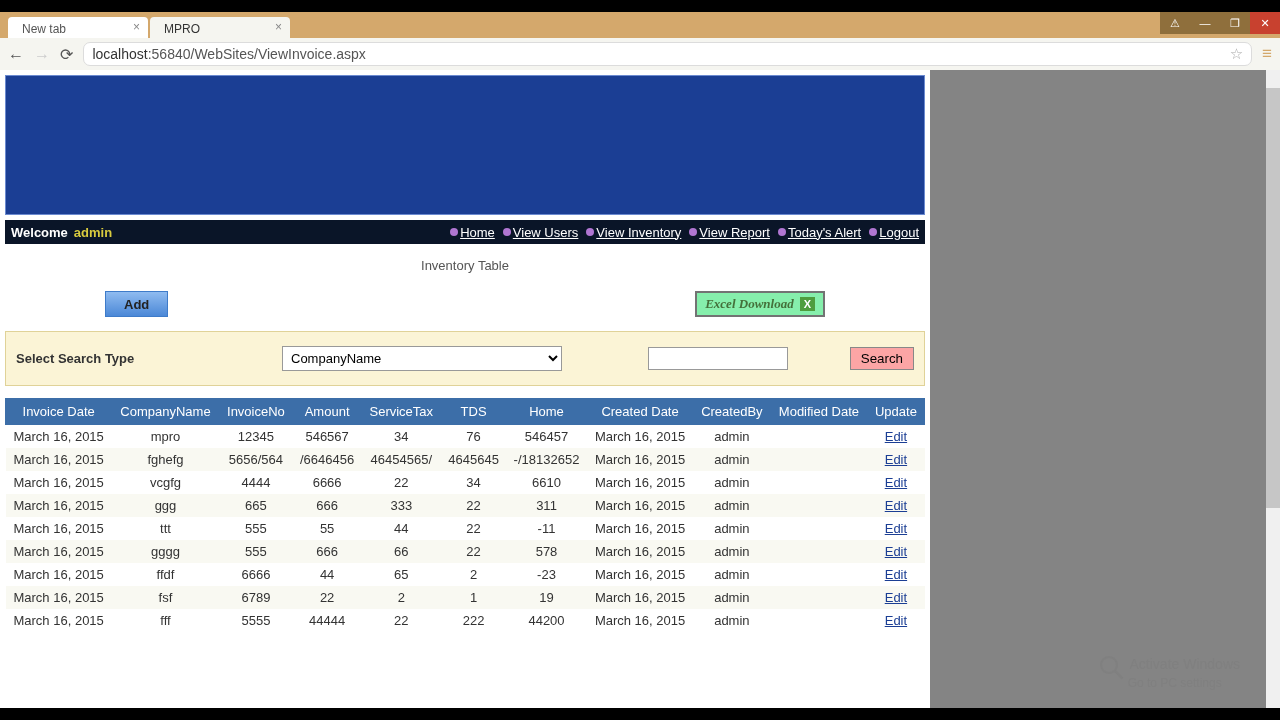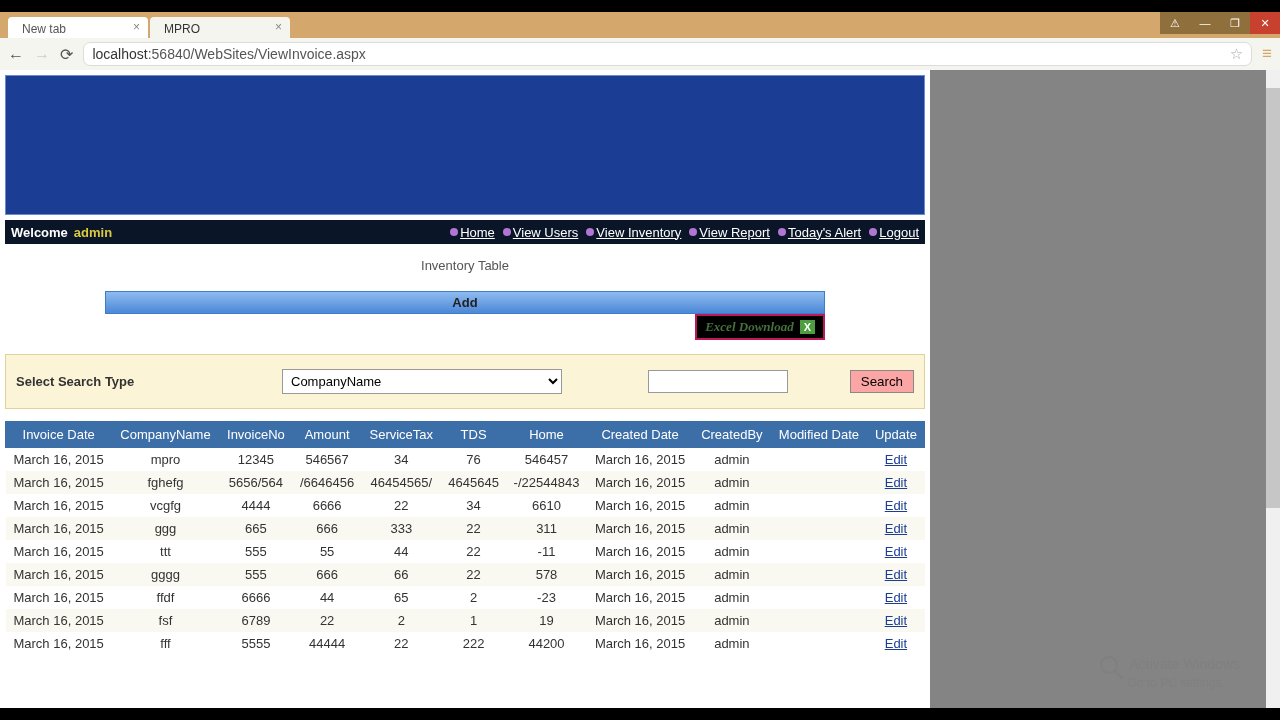--- a/index.html
+++ b/index.html
@@ -119,34 +119,34 @@
   margin: 0 5px;
   font-size: 13px;
 }
 .welcome { color: #fff; font-weight: bold; margin-right: 6px; }
 .username { color: #d9cb3f; font-weight: bold; }
 .menu-links { margin-left: auto; display: flex; gap: 8px; }
 .menu-link { color: #fff; text-decoration: underline; cursor: pointer; display: flex; align-items: center; gap: 2px; }
 .bullet { width: 8px; height: 8px; border-radius: 50%; background: #b076d2; display: inline-block; }
 .content { padding: 14px 5px; }
 .page-title { text-align: center; font-size: 13px; color: #555; margin-bottom: 18px; }
-.toolbar { display: flex; padding: 0 100px 14px 100px; flex-direction: column; }
+.toolbar { display: flex; padding: 0 100px 14px 100px; }
 .add-btn {
   background: linear-gradient(#8fbbf0, #4b88d7);
   border: 1px solid #3e7bc9;
   padding: 3px 18px;
   font-weight: bold;
   color: #222;
   cursor: pointer;
   font-size: 13px;
 }
 .excel-btn {
   margin-left: auto;
-  background: #000000;
-  border: 2px solid #be185d;
+  background: #86efac;
+  border: 2px solid #737373;
   padding: 3px 8px;
   font-weight: bold;
   font-style: italic;
   color: #44703a;
   cursor: pointer;
   font-family: Georgia, serif;
   font-size: 13px;
   display: flex;
   align-items: center;
   gap: 6px;
@@ -360,21 +360,21 @@
               <td></td>
               <td><span class="edit-link">Edit</span></td>
             </tr>
             <tr>
               <td>March 16, 2015</td>
               <td>fghefg</td>
               <td>5656/564</td>
               <td>/6646456</td>
               <td>46454565/</td>
               <td>4645645</td>
-              <td>-/22544843</td>
+              <td>-/18132652</td>
               <td>March 16, 2015</td>
               <td>admin</td>
               <td></td>
               <td><span class="edit-link">Edit</span></td>
             </tr>
             <tr>
               <td>March 16, 2015</td>
               <td>vcgfg</td>
               <td>4444</td>
               <td>6666</td>

